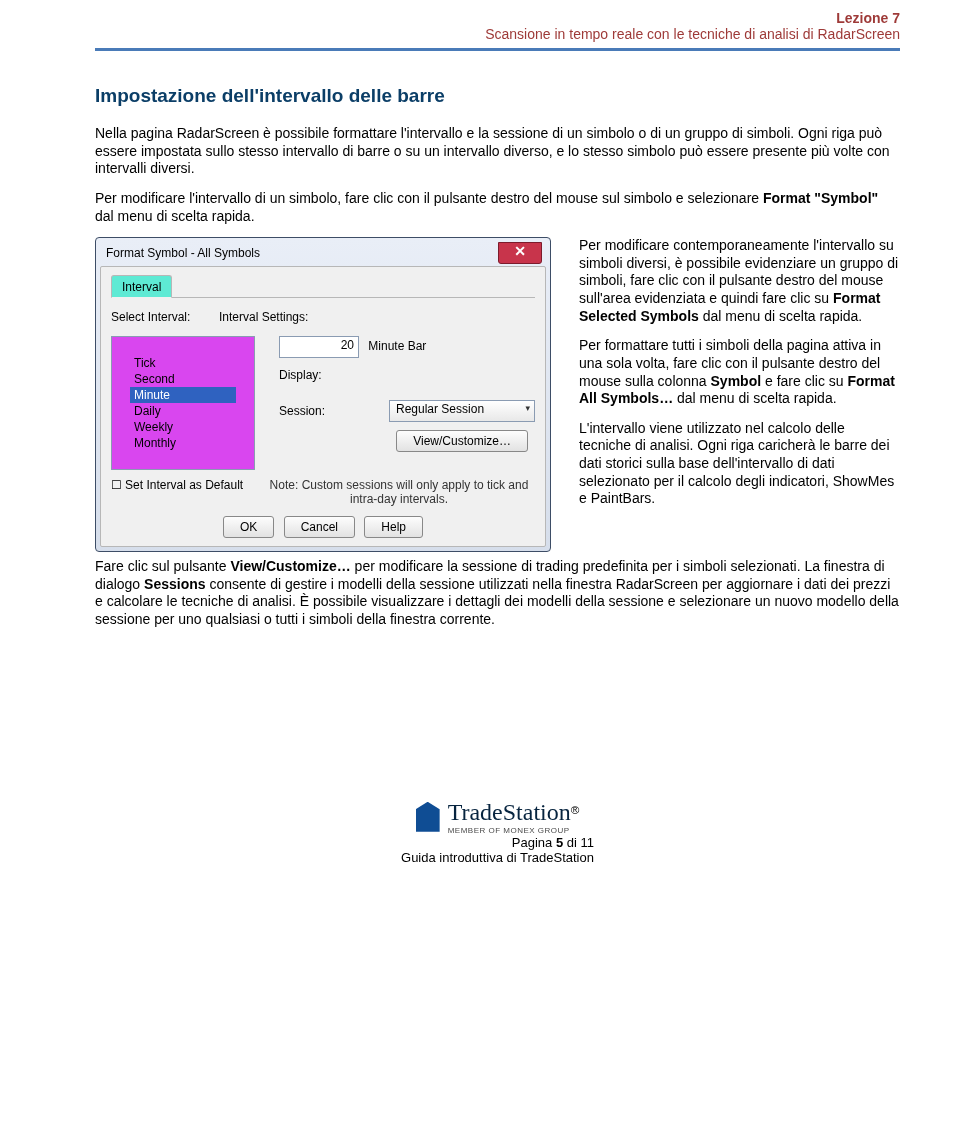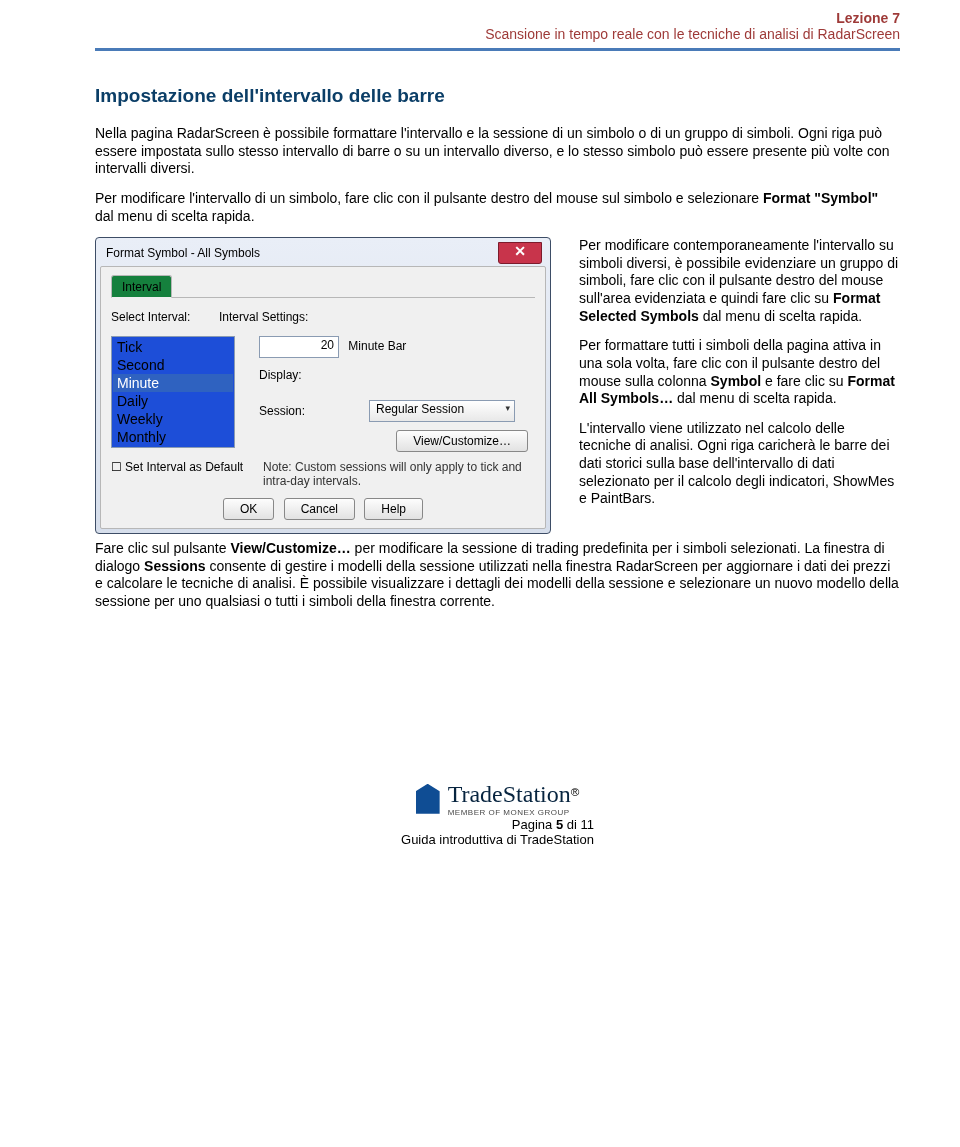--- a/index.html
+++ b/index.html
@@ -69,36 +69,36 @@
       background: #f0f0f0;
       border: 1px solid #b7b7b7;
       padding: 8px 10px 8px 10px;
       font-size: 12px;
       border-radius: 2px;
     }
     .tab {
       display: inline-block;
       border: 1px solid #b7b7b7;
       border-bottom: 1px solid #f0f0f0;
-      background: #15803d;
+      background: #5eead4;
       padding: 4px 10px 3px 10px;
       font-size: 12px;
       border-radius: 3px 3px 0 0;
       margin-bottom: -1px;
     }
     .tabline { border-bottom: 1px solid #b7b7b7; margin-bottom: 12px; }
     .dlg-row { display: flex; align-items: flex-start; margin-bottom: 8px; }
     .label1 { width: 108px; font-size: 12px; }
     .label2 { font-size: 12px; margin-bottom: 4px; }
     .listbox {
       width: 120px;
       border: 1px solid #8a9bb2;
-      background: #1d4ed8;
-      font-size: 14px;
-      padding: 1px;
+      background: #d946ef;
+      font-size: 12px;
+      padding: 18px;
     }
     .listbox div { padding: 1px 4px; }
     .sel { background: #2f62c0; color: #fff; }
     .txtinput {
       display: inline-block;
       border: 1px solid #8a9bb2;
       background: #fff;
       height: 18px;
       font-size: 12px;
       padding: 1px 4px;
@@ -220,21 +220,21 @@
               <div style="text-align:right; padding-right:4px;">
                 <span class="btn">View/Customize…</span>
               </div>
             </div>
           </div>
 
           <div class="dlg-row" style="margin-top:6px;">
             <div style="width:150px;">
               <span class="check">Set Interval as Default</span>
             </div>
-            <div class="note" style="flex:1; padding-left:2px;">Note: Custom sessions will only apply to tick and intra-day intervals.</div>
+            <div class="note" style="flex:1; padding-left:2px;text-align:center;">Note: Custom sessions will only apply to tick and intra-day intervals.</div>
           </div>
 
           <div class="btnrow">
             <span class="btn">OK</span>
             <span class="btn">Cancel</span>
             <span class="btn">Help</span>
           </div>
         </div>
       </div>
     </div>

